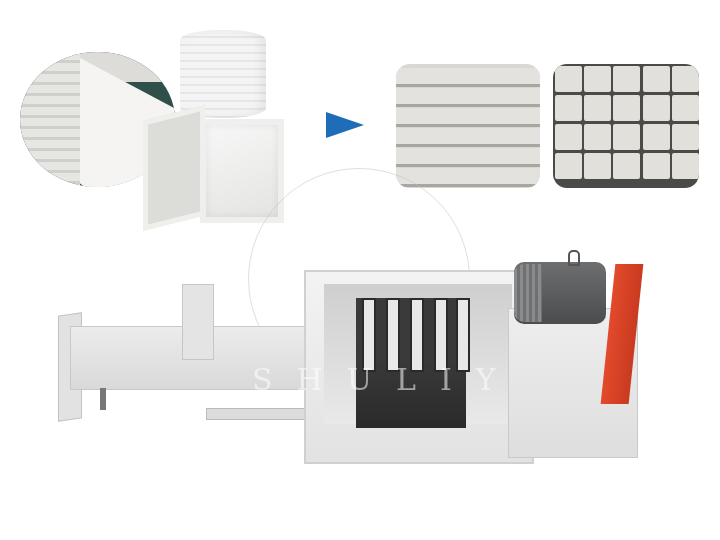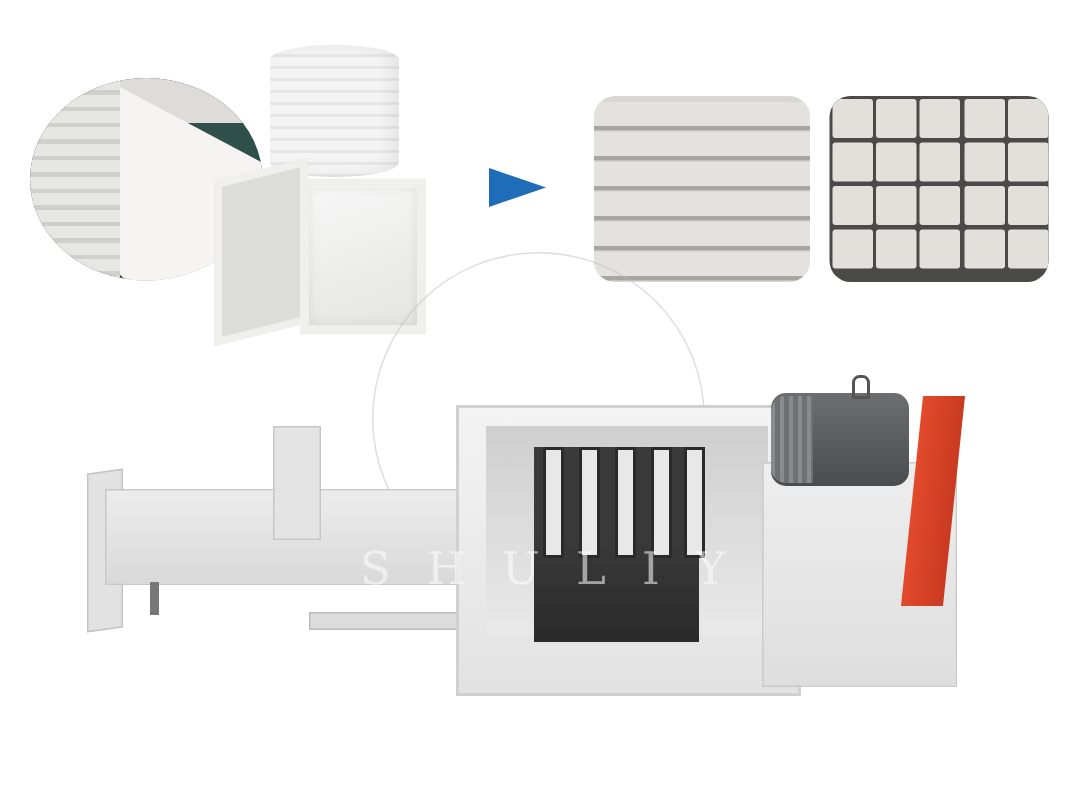--- a/index.html
+++ b/index.html
@@ -34,21 +34,21 @@
   .rail{left:150px;top:160px;width:120px;height:10px;background:#dcdcdc;border:1px solid #bbb;}
   .hopper{left:248px;top:22px;width:226px;height:190px;background:linear-gradient(180deg,#f3f3f3,#e2e2e2);border:2px solid #d0d0d0;}
   .hopper .inner{position:absolute;left:18px;top:12px;width:188px;height:140px;background:linear-gradient(180deg,#cfcfcf,#e9e9e9);}
   .hopper .rotor{position:absolute;left:50px;top:26px;width:110px;height:130px;background:linear-gradient(180deg,#3a3a3a 0 45%,#2a2a2a 100%);}
   .hopper .knife{position:absolute;top:26px;width:10px;height:70px;background:#e8e8e8;border:2px solid #2a2a2a;}
   .cab{left:452px;top:60px;width:128px;height:148px;background:linear-gradient(180deg,#eeeeee,#dedede);border:1px solid #c9c9c9;}
   .motor{left:458px;top:14px;width:92px;height:62px;background:linear-gradient(180deg,#6d6e70,#4b4c4e);border-radius:10px;}
   .motor .end{position:absolute;left:0;top:2px;width:28px;height:58px;background:repeating-linear-gradient(90deg,#8a8b8d 0 3px,#6f7072 3px 6px);border-radius:10px 0 0 10px;}
   .motor .eye{position:absolute;left:54px;top:-12px;width:8px;height:12px;border:2px solid #555;border-radius:5px 5px 0 0;}
   .guard{left:552px;top:16px;width:28px;height:140px;background:linear-gradient(90deg,#e24a2c,#c93a20);transform:skewX(-6deg);}
-  .watermark{left:240px;top:362px;font-size:30px;letter-spacing:24px;color:rgba(255,255,255,.55);font-family:"DejaVu Serif",serif;}
+  .watermark{left:252px;top:362px;font-size:30px;letter-spacing:24px;color:rgba(255,255,255,.55);font-family:"DejaVu Serif",serif;}
   .wm-ring{left:248px;top:168px;width:220px;height:220px;border:1.5px solid rgba(190,190,190,.5);border-radius:50%;}
 </style>
 </head>
 <body>
 
 <div class="abs circle-board">
   <div class="top"></div>
   <div class="sheet s3"></div>
     <div class="sheet s2"></div>
     <div class="sheet s1"></div>

